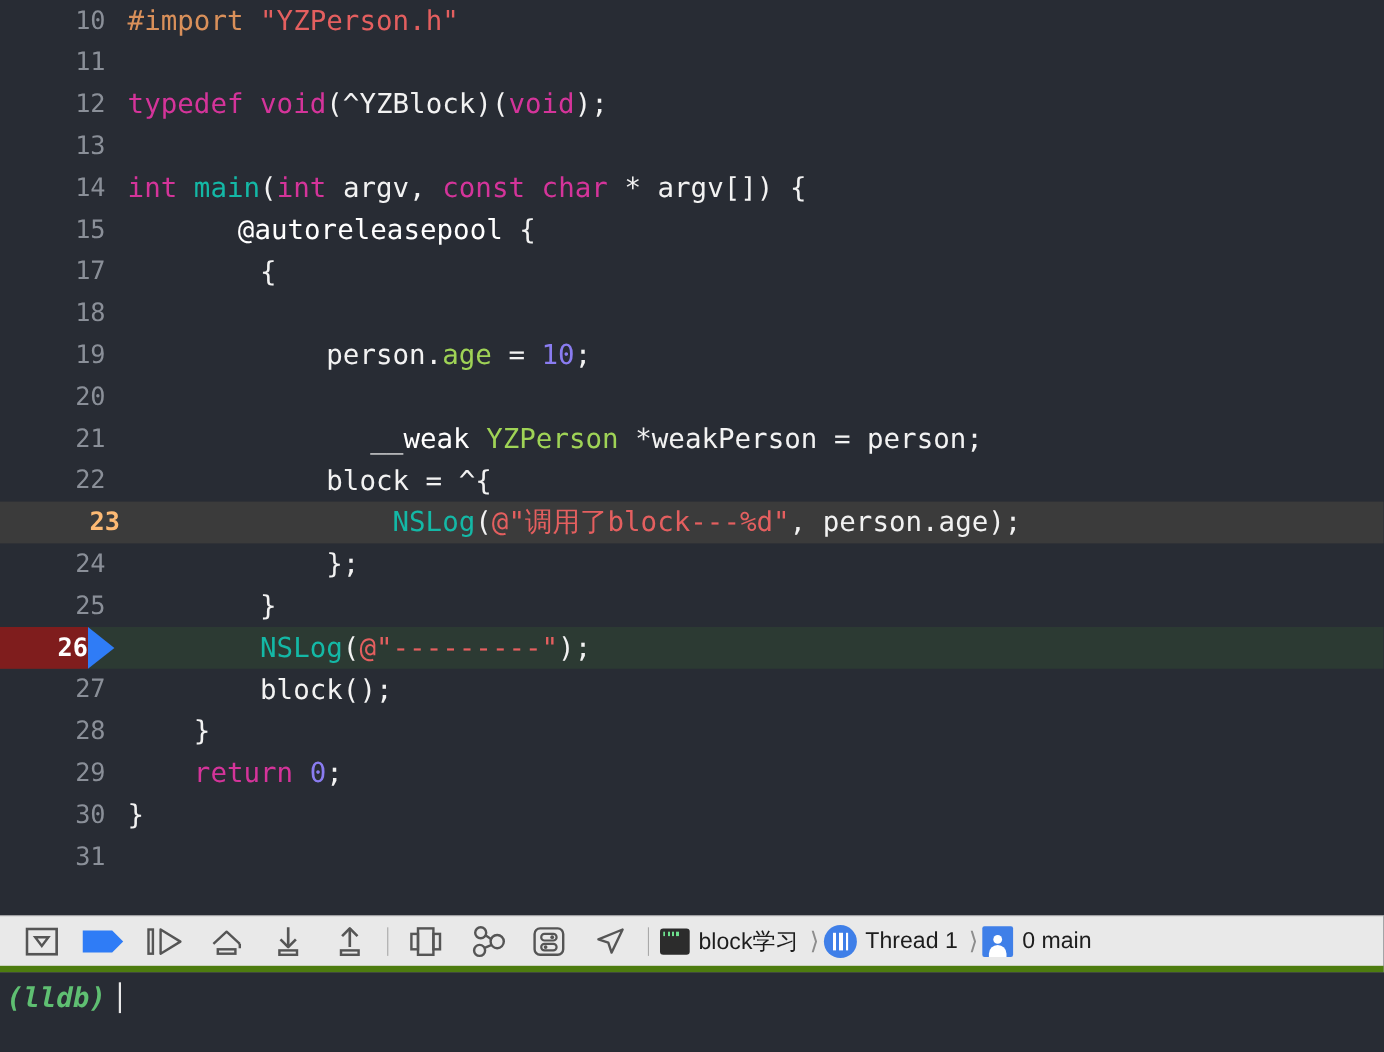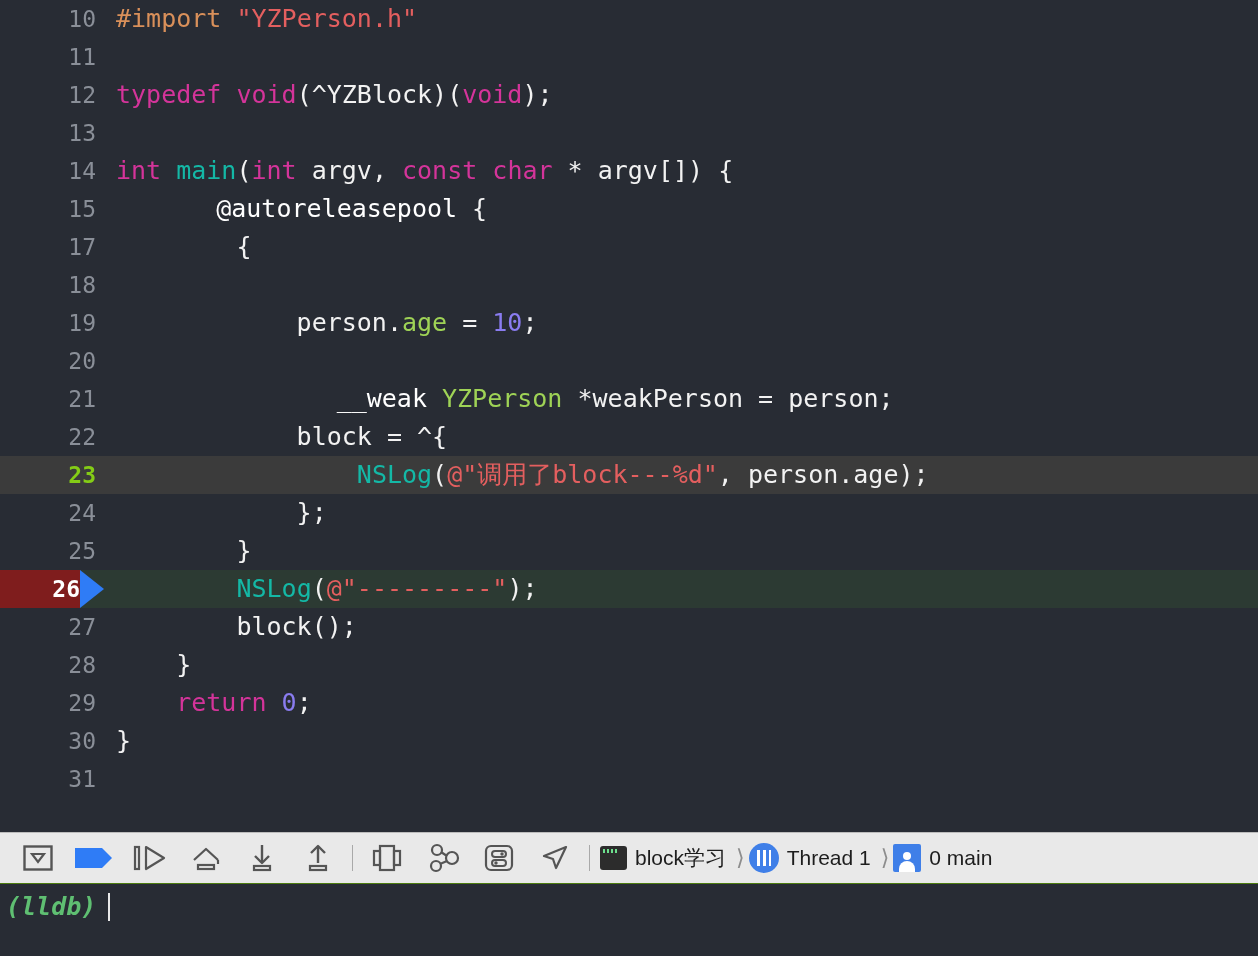--- a/index.html
+++ b/index.html
@@ -23,21 +23,21 @@
     color:#e6e6e6;
   }
   .code-line.cursor-line{background:#3b3b3b;}
   .code-line.exec-line{background:#2c3a33;}
   .gutter{
     position:absolute;left:0;top:0;width:96px;height:38px;
     text-align:right;padding-right:0;
     font-size:23px;color:#8a8f98;
     box-sizing:border-box;
   }
-  .cursor-line .gutter{color:#84cc16;font-weight:bold;}
+  .cursor-line .gutter{color:#fdba74;font-weight:bold;margin-left:13px;}
   .exec-line .gutter{
     color:#ffffff;font-weight:bold;background:#7f1d1d;
     width:80px;
   }
   .exec-line .gutter::after{
     content:"";position:absolute;left:80px;top:0;
     width:0;height:0;
     border-top:19px solid transparent;
     border-bottom:19px solid transparent;
     border-left:24px solid #2f7cf6;
@@ -50,21 +50,21 @@
   .t-kw{color:#d4349a;}         
   .t-kw2{color:#ffffff;margin-left:40px;}
   .t-fn{color:#14b8a6;}         
   .t-type{color:#9fd356;}       
   .t-num{color:#8a7cf0;}        
   .t-plain{color:#f2f2f2;}
 
   
   .dbg-bar{
     flex:0 0 52px;height:52px;background:#e9e9e9;
-    border-top:1px solid #bcbcbc;border-bottom:1px solid #4d7c0f;
+    border-top:1px solid #bcbcbc;border-bottom:6px solid #4d7c0f;
     display:flex;align-items:center;padding:0 10px;box-sizing:border-box;
     font-family:"Liberation Sans",sans-serif;
   }
   .tb-btn{
     width:56px;height:42px;display:flex;align-items:center;justify-content:center;
     cursor:default;
   }
   .sep{width:1px;height:26px;background:#a9a9a9;margin:0 6px;}
   .crumbs{display:flex;align-items:center;margin-left:4px;font-size:21px;color:#1d1d1d;}
   .crumbs .label{margin:0 6px 0 8px;}

